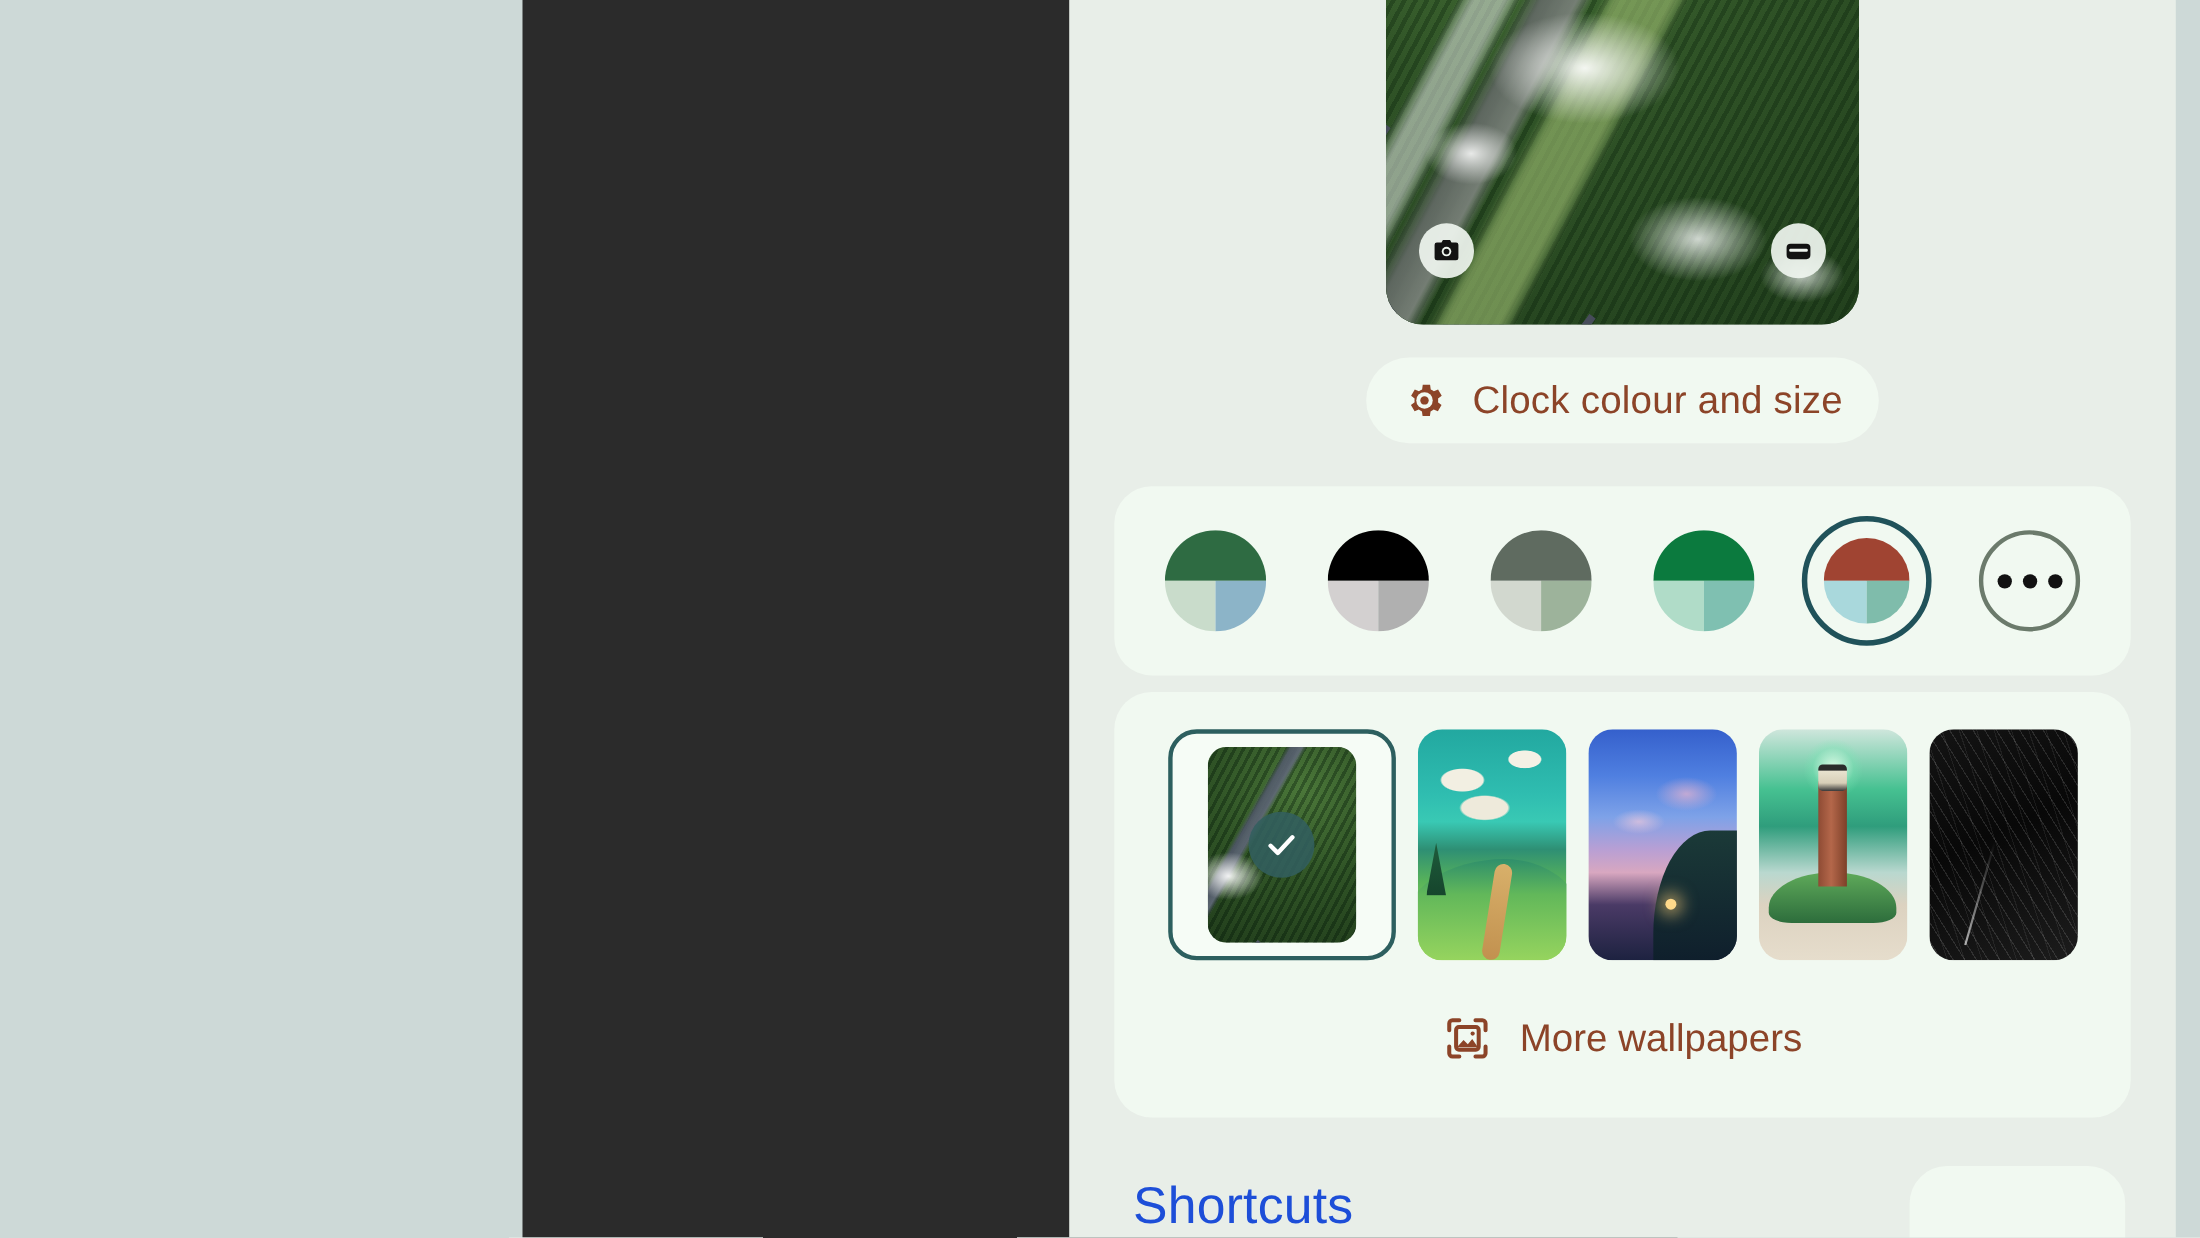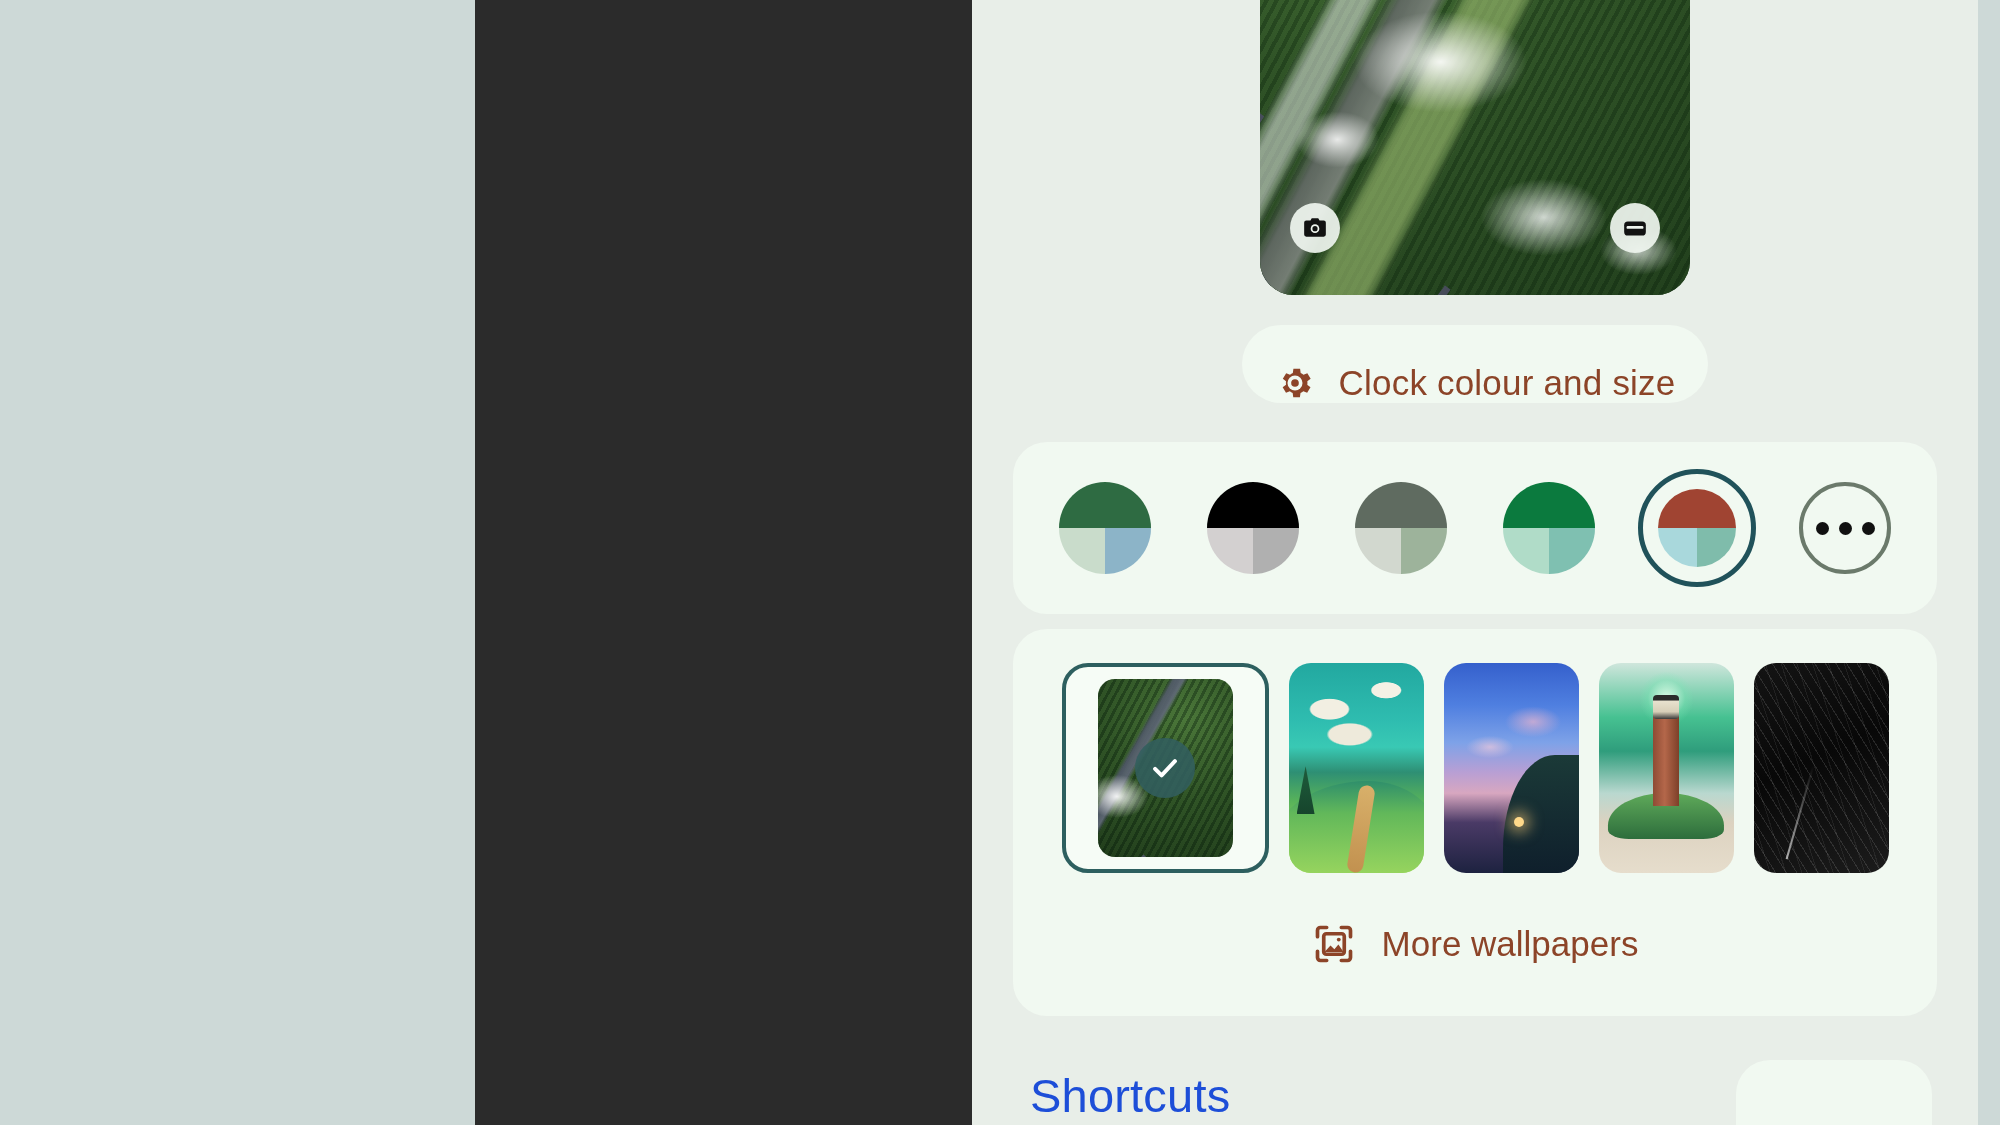--- a/index.html
+++ b/index.html
@@ -62,21 +62,21 @@
   #wallet-btn{ width:50px; height:50px; right:30px; bottom:42px; }
 
   
   .pill{
     display:flex; align-items:center; justify-content:center; gap:24px;
     background:#f1f9f1; border:none; cursor:pointer;
     color:#8c4428; font-size:35px; letter-spacing:.2px;
   }
   #clock-settings-btn{
     position:absolute; left:calc(50% - 233px); top:325px;
-    width:466px; height:78px; border-radius:39px;align-items:flex-end;
+    width:466px; height:78px; border-radius:39px;
   }
   #clock-settings-label{ color:#8c4428; font-size:35px; }
 
   
   .card{
     position:absolute; background:#f1f9f1; border-radius:34px;
   }
   #colors-card{ left:calc(50% - 462px); top:442px; width:924px; height:172px; }
   #wallpapers-card{ left:calc(50% - 462px); top:629px; width:924px; height:387px; }
 

